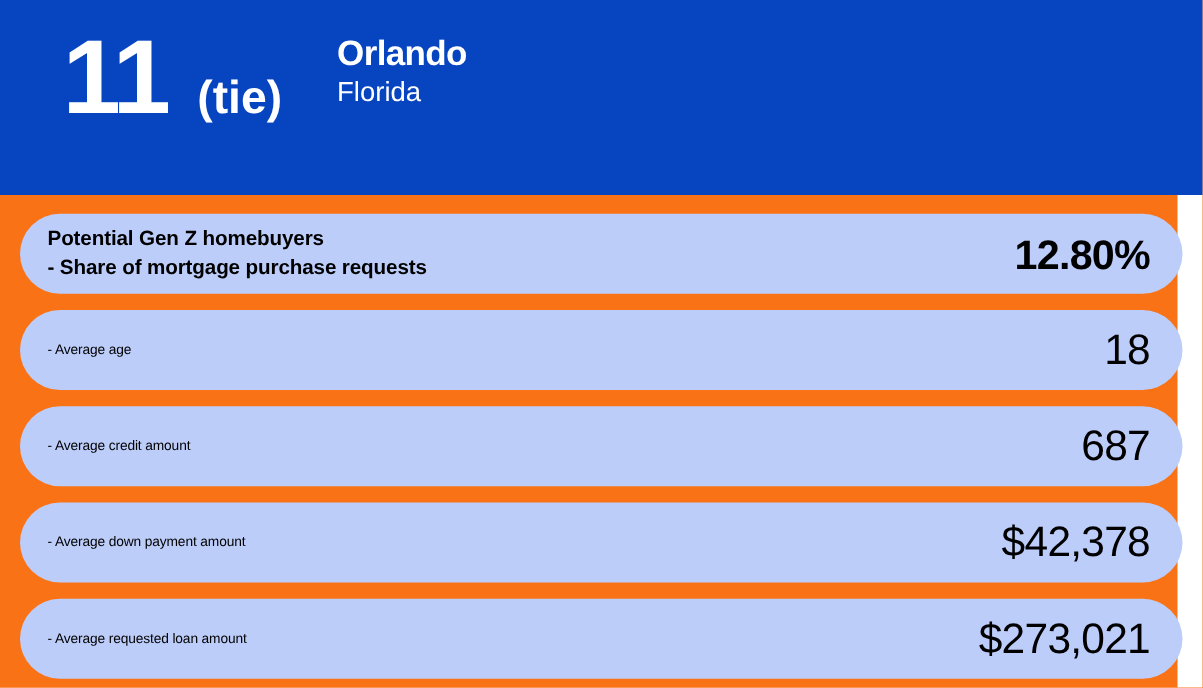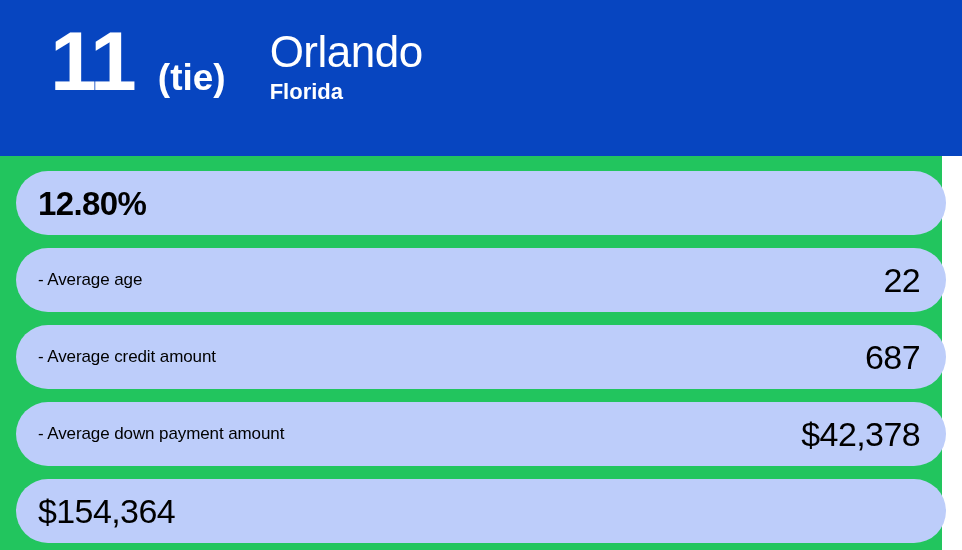--- a/index.html
+++ b/index.html
@@ -10,21 +10,21 @@
     width: 962px;
     height: 550px;
     background: #ffffff;
     font-family: "Liberation Sans", sans-serif;
     overflow: hidden;
   }
   .card {
     position: relative;
     width: 942px;
     height: 550px;
-    background: #22c55e;
+    background: #f97316;
   }
 
   
   .header {
     position: absolute;
     left: 0;
     top: 0;
     width: 962px;
     height: 156px;
     background: #0745c0;
@@ -54,29 +54,29 @@
     font-weight: bold;
     color: #ffffff;
     margin-left: 23px;
     line-height: 1;
   }
   .place-block {
     margin-left: 44px;
     padding-top: 6px;
   }
   .city-name {
-    font-size: 44px;
-    font-weight: normal;
+    font-size: 28px;
+    font-weight: bold;
     color: #ffffff;
     line-height: 1.08;
     letter-spacing: -0.5px;
   }
   .state-name {
     font-size: 22px;
-    font-weight: bold;
+    font-weight: normal;
     color: #ffffff;
     line-height: 1.3;
     margin-top: 2px;
   }
 
   
   .stats {
     position: absolute;
     left: 16px;
     top: 171px;
@@ -92,21 +92,21 @@
     box-sizing: border-box;
     padding: 0 26px 0 22px;
     margin-bottom: 13px;
     height: 64px;
   }
   .pill:last-child {
     margin-bottom: 0;
   }
   .pill-label {
     color: #000000;
-    font-size: 17px;
+    font-size: 11px;
     font-weight: normal;
     line-height: 1.32;
     white-space: pre-line;
     letter-spacing: -0.1px;
   }
   .pill-value {
     color: #000000;
     font-size: 34px;
     font-weight: normal;
     letter-spacing: -0.6px;
@@ -137,37 +137,40 @@
       <div class="place-block">
         <div class="city-name">Orlando</div>
         <div class="state-name">Florida</div>
       </div>
     </div>
   </div>
 
   <div class="stats">
 
     <div class="pill highlight">
+      <div class="pill-label">Potential Gen Z homebuyers
+- Share of mortgage purchase requests</div>
       <div class="pill-value">12.80%</div>
     </div>
 
     <div class="pill">
       <div class="pill-label">- Average age</div>
-      <div class="pill-value">22</div>
+      <div class="pill-value">18</div>
     </div>
 
     <div class="pill">
       <div class="pill-label">- Average credit amount</div>
       <div class="pill-value">687</div>
     </div>
 
     <div class="pill">
       <div class="pill-label">- Average down payment amount</div>
       <div class="pill-value">$42,378</div>
     </div>
 
     <div class="pill">
-      <div class="pill-value">$154,364</div>
+      <div class="pill-label">- Average requested loan amount</div>
+      <div class="pill-value">$273,021</div>
     </div>
 
   </div>
 
 </div>
 
 </body></html>

